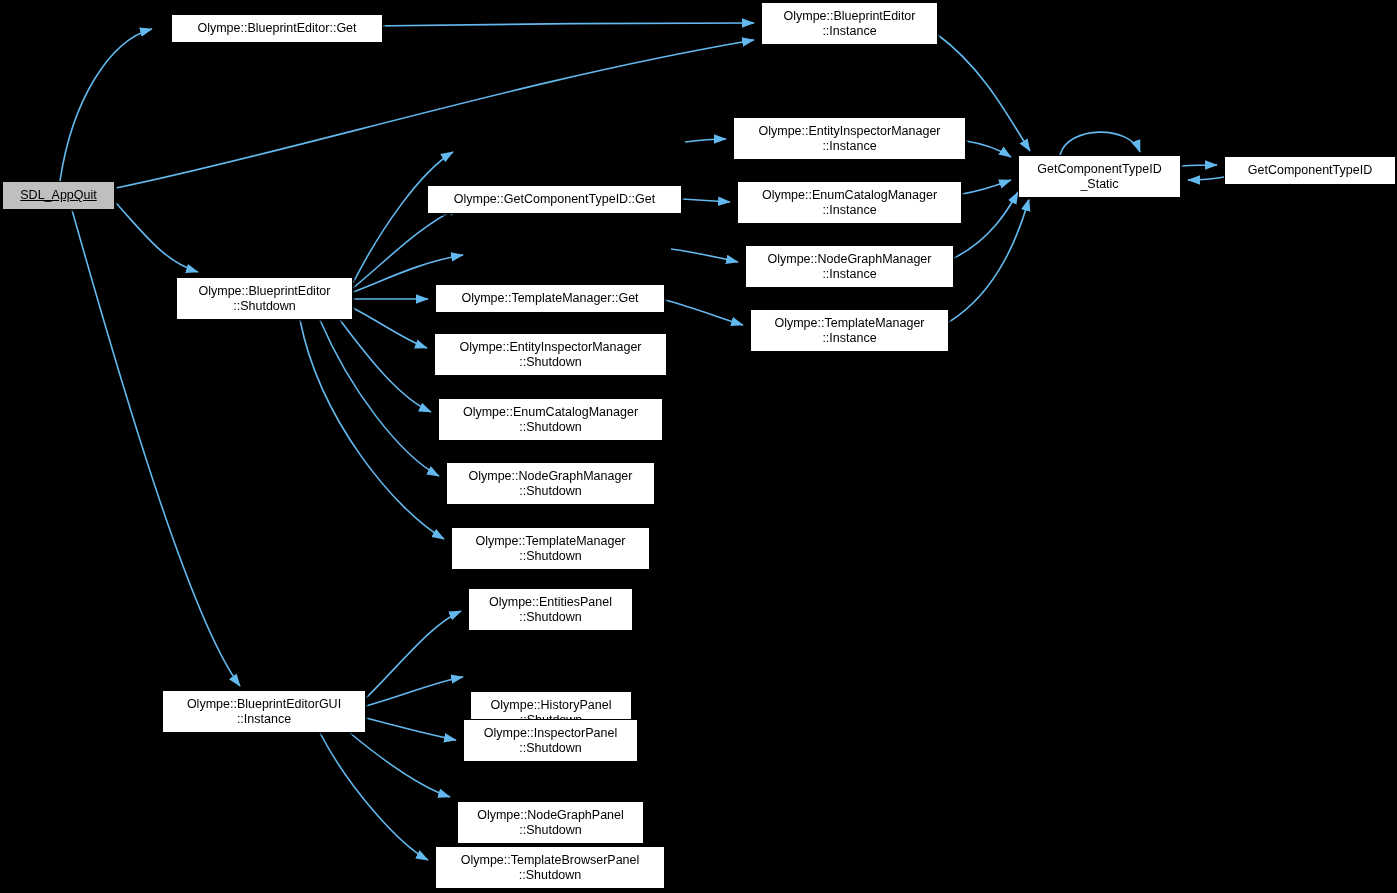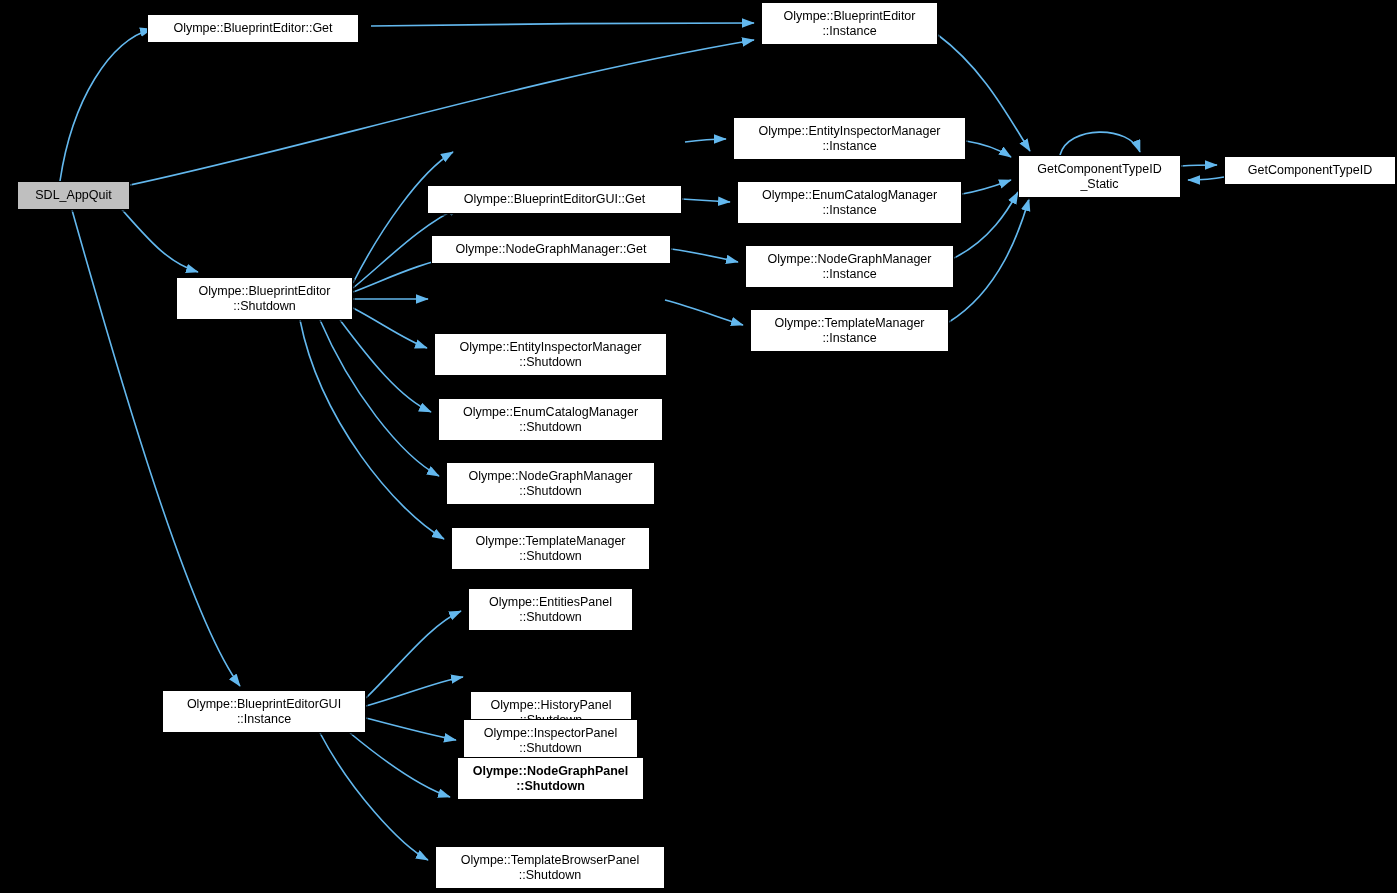--- a/index.html
+++ b/index.html
@@ -114,47 +114,47 @@
       <path d="M366,706 C405,695 435,682 463,677"></path>
 
       <path d="M366,718 C400,727 430,735 456,740"></path>
 
       <path d="M350,733 C385,762 420,787 450,797"></path>
 
       <path d="M320,733 C350,790 400,845 428,860"></path>
     </g>
   </svg>
 
-  <div class="node highlight" style="left:17px; top:181px; width:113px; height:29px;">
+  <div class="node highlight" style="left:2px; top:181px; width:113px; height:29px;text-decoration:underline;">
     <span class="label">SDL_AppQuit</span>
   </div>
-  <div class="node" style="left:147px; top:14px; width:212px; height:29px;">
+  <div class="node" style="left:171px; top:14px; width:212px; height:29px;">
     <span class="label">Olympe::BlueprintEditor::Get</span>
   </div>
   <div class="node" style="left:761px; top:2px; width:177px; height:43px;">
     <span class="label">Olympe::BlueprintEditor
 ::Instance</span>
   </div>
   <div class="node" style="left:733px; top:117px; width:233px; height:43px;">
     <span class="label">Olympe::EntityInspectorManager
 ::Instance</span>
   </div>
   <div class="node" style="left:427px; top:185px; width:255px; height:29px;">
-    <span class="label">Olympe::BlueprintEditorGUI::Get</span>
+    <span class="label">Olympe::GetComponentTypeID::Get</span>
   </div>
   <div class="node" style="left:737px; top:181px; width:225px; height:43px;">
     <span class="label">Olympe::EnumCatalogManager
 ::Instance</span>
   </div>
-  <div class="node" style="left:431px; top:235px; width:240px; height:29px;">
-    <span class="label">Olympe::NodeGraphManager::Get</span>
-  </div>
   <div class="node" style="left:745px; top:245px; width:209px; height:43px;">
     <span class="label">Olympe::NodeGraphManager
 ::Instance</span>
+  </div>
+  <div class="node" style="left:435px; top:284px; width:230px; height:29px;">
+    <span class="label">Olympe::TemplateManager::Get</span>
   </div>
   <div class="node" style="left:750px; top:309px; width:199px; height:43px;">
     <span class="label">Olympe::TemplateManager
 ::Instance</span>
   </div>
   <div class="node" style="left:1018px; top:155px; width:163px; height:43px;">
     <span class="label">GetComponentTypeID
 _Static</span>
   </div>
   <div class="node" style="left:1224px; top:156px; width:172px; height:29px;">
@@ -189,21 +189,21 @@
 ::Shutdown</span>
   </div>
   <div class="node" style="left:470px; top:655px; width:162px; height:43px;margin-top:36px;">
     <span class="label">Olympe::HistoryPanel
 ::Shutdown</span>
   </div>
   <div class="node" style="left:463px; top:719px; width:175px; height:43px;">
     <span class="label">Olympe::InspectorPanel
 ::Shutdown</span>
   </div>
-  <div class="node" style="left:457px; top:757px; width:187px; height:43px;font-weight:bold;">
+  <div class="node" style="left:457px; top:801px; width:187px; height:43px;">
     <span class="label">Olympe::NodeGraphPanel
 ::Shutdown</span>
   </div>
   <div class="node" style="left:435px; top:846px; width:230px; height:43px;">
     <span class="label">Olympe::TemplateBrowserPanel
 ::Shutdown</span>
   </div>
 </div>
 
 </body></html>

